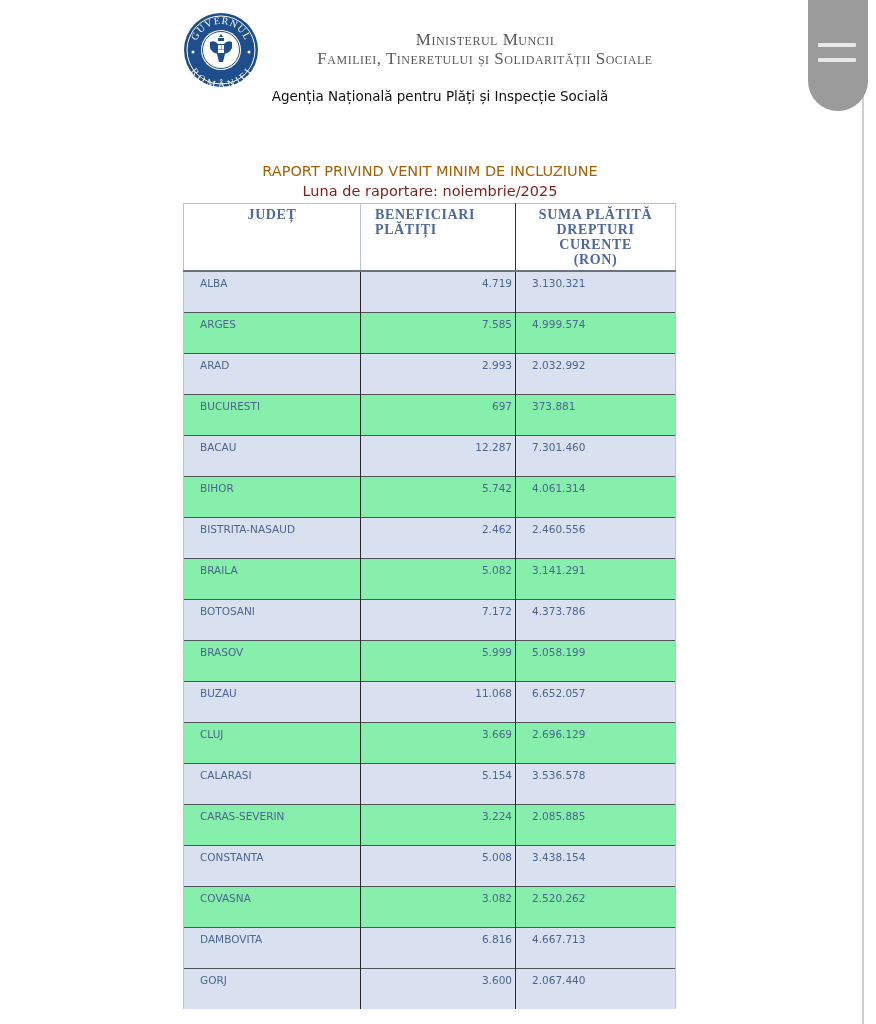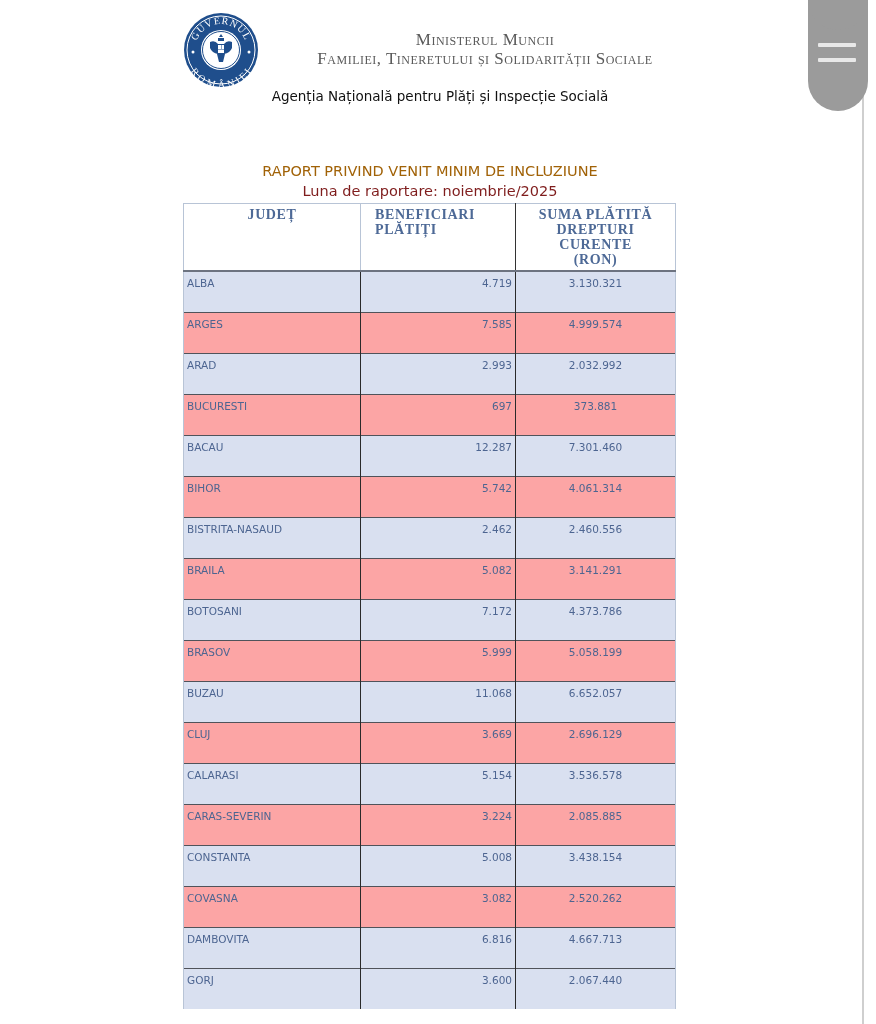--- a/index.html
+++ b/index.html
@@ -21,26 +21,26 @@
 
     
     table.report { position: absolute; left: 183px; top: 203px; border-collapse: collapse; width: 492px; table-layout: fixed; }
     table.report col.c1 { width: 177px; }
     table.report col.c2 { width: 155px; }
     table.report col.c3 { width: 160px; }
     table.report th { height: 50px; vertical-align: top; font-family: "Liberation Serif", serif; font-weight: bold; font-size: 14px; color: #4d6996; letter-spacing: 0.6px; padding: 3px 3px; line-height: 15px; border: 1px solid #b8c4d6; border-bottom: 2px solid #6d7380; }
     table.report th.h1 { text-align: center; }
     table.report th.h2 { text-align: left; padding-left: 14px; border-left: 1px solid #333; border-right: 1px solid #333; }
     table.report th.h3 { text-align: center; }
-    table.report td { height: 35px; vertical-align: top; padding: 5px 3px 0 3px; font-size: 10.5px; color: #4d6591; font-family: "DejaVu Sans", sans-serif; border-top: 1.5px solid #50535a; }
+    table.report td { height: 35px; vertical-align: top; padding: 5px 3px 0 16px; font-size: 10.5px; color: #4d6591; font-family: "DejaVu Sans", sans-serif; border-top: 1.5px solid #50535a; }
     table.report td.name { text-align: left; border-left: 1px solid #b8c4d6; }
     table.report td.num { text-align: right; border-left: 1.5px solid #2a2a2a; }
-    table.report td.num3 { text-align: center; border-left: 1.5px solid #2a2a2a; border-right: 1px solid #b8c4d6; margin-top: 39px; }
+    table.report td.num3 { text-align: left; border-left: 1.5px solid #2a2a2a; border-right: 1px solid #b8c4d6; margin-top: 39px; }
     table.report tr.shaded td { background: #d9e0f0; }
-    table.report tr.plain td { background: #fca5a5; }
+    table.report tr.plain td { background: #86efac; }
 
     
     .menu-btn { position: absolute; left: 808px; top: 0; width: 60px; height: 111px; background: #9b9b9b; border-radius: 0 0 30px 30px; cursor: pointer; }
     .menu-btn:before { content: ""; position: absolute; left: 0; top: -30px; width: 60px; height: 60px; background: #9b9b9b; border-radius: 30px; }
     .menu-bar { position: absolute; left: 10px; width: 38px; height: 4px; background: #e8e8e8; border-radius: 1px; }
   </style>
 </head>
 <body>
 
 <div class="page">

